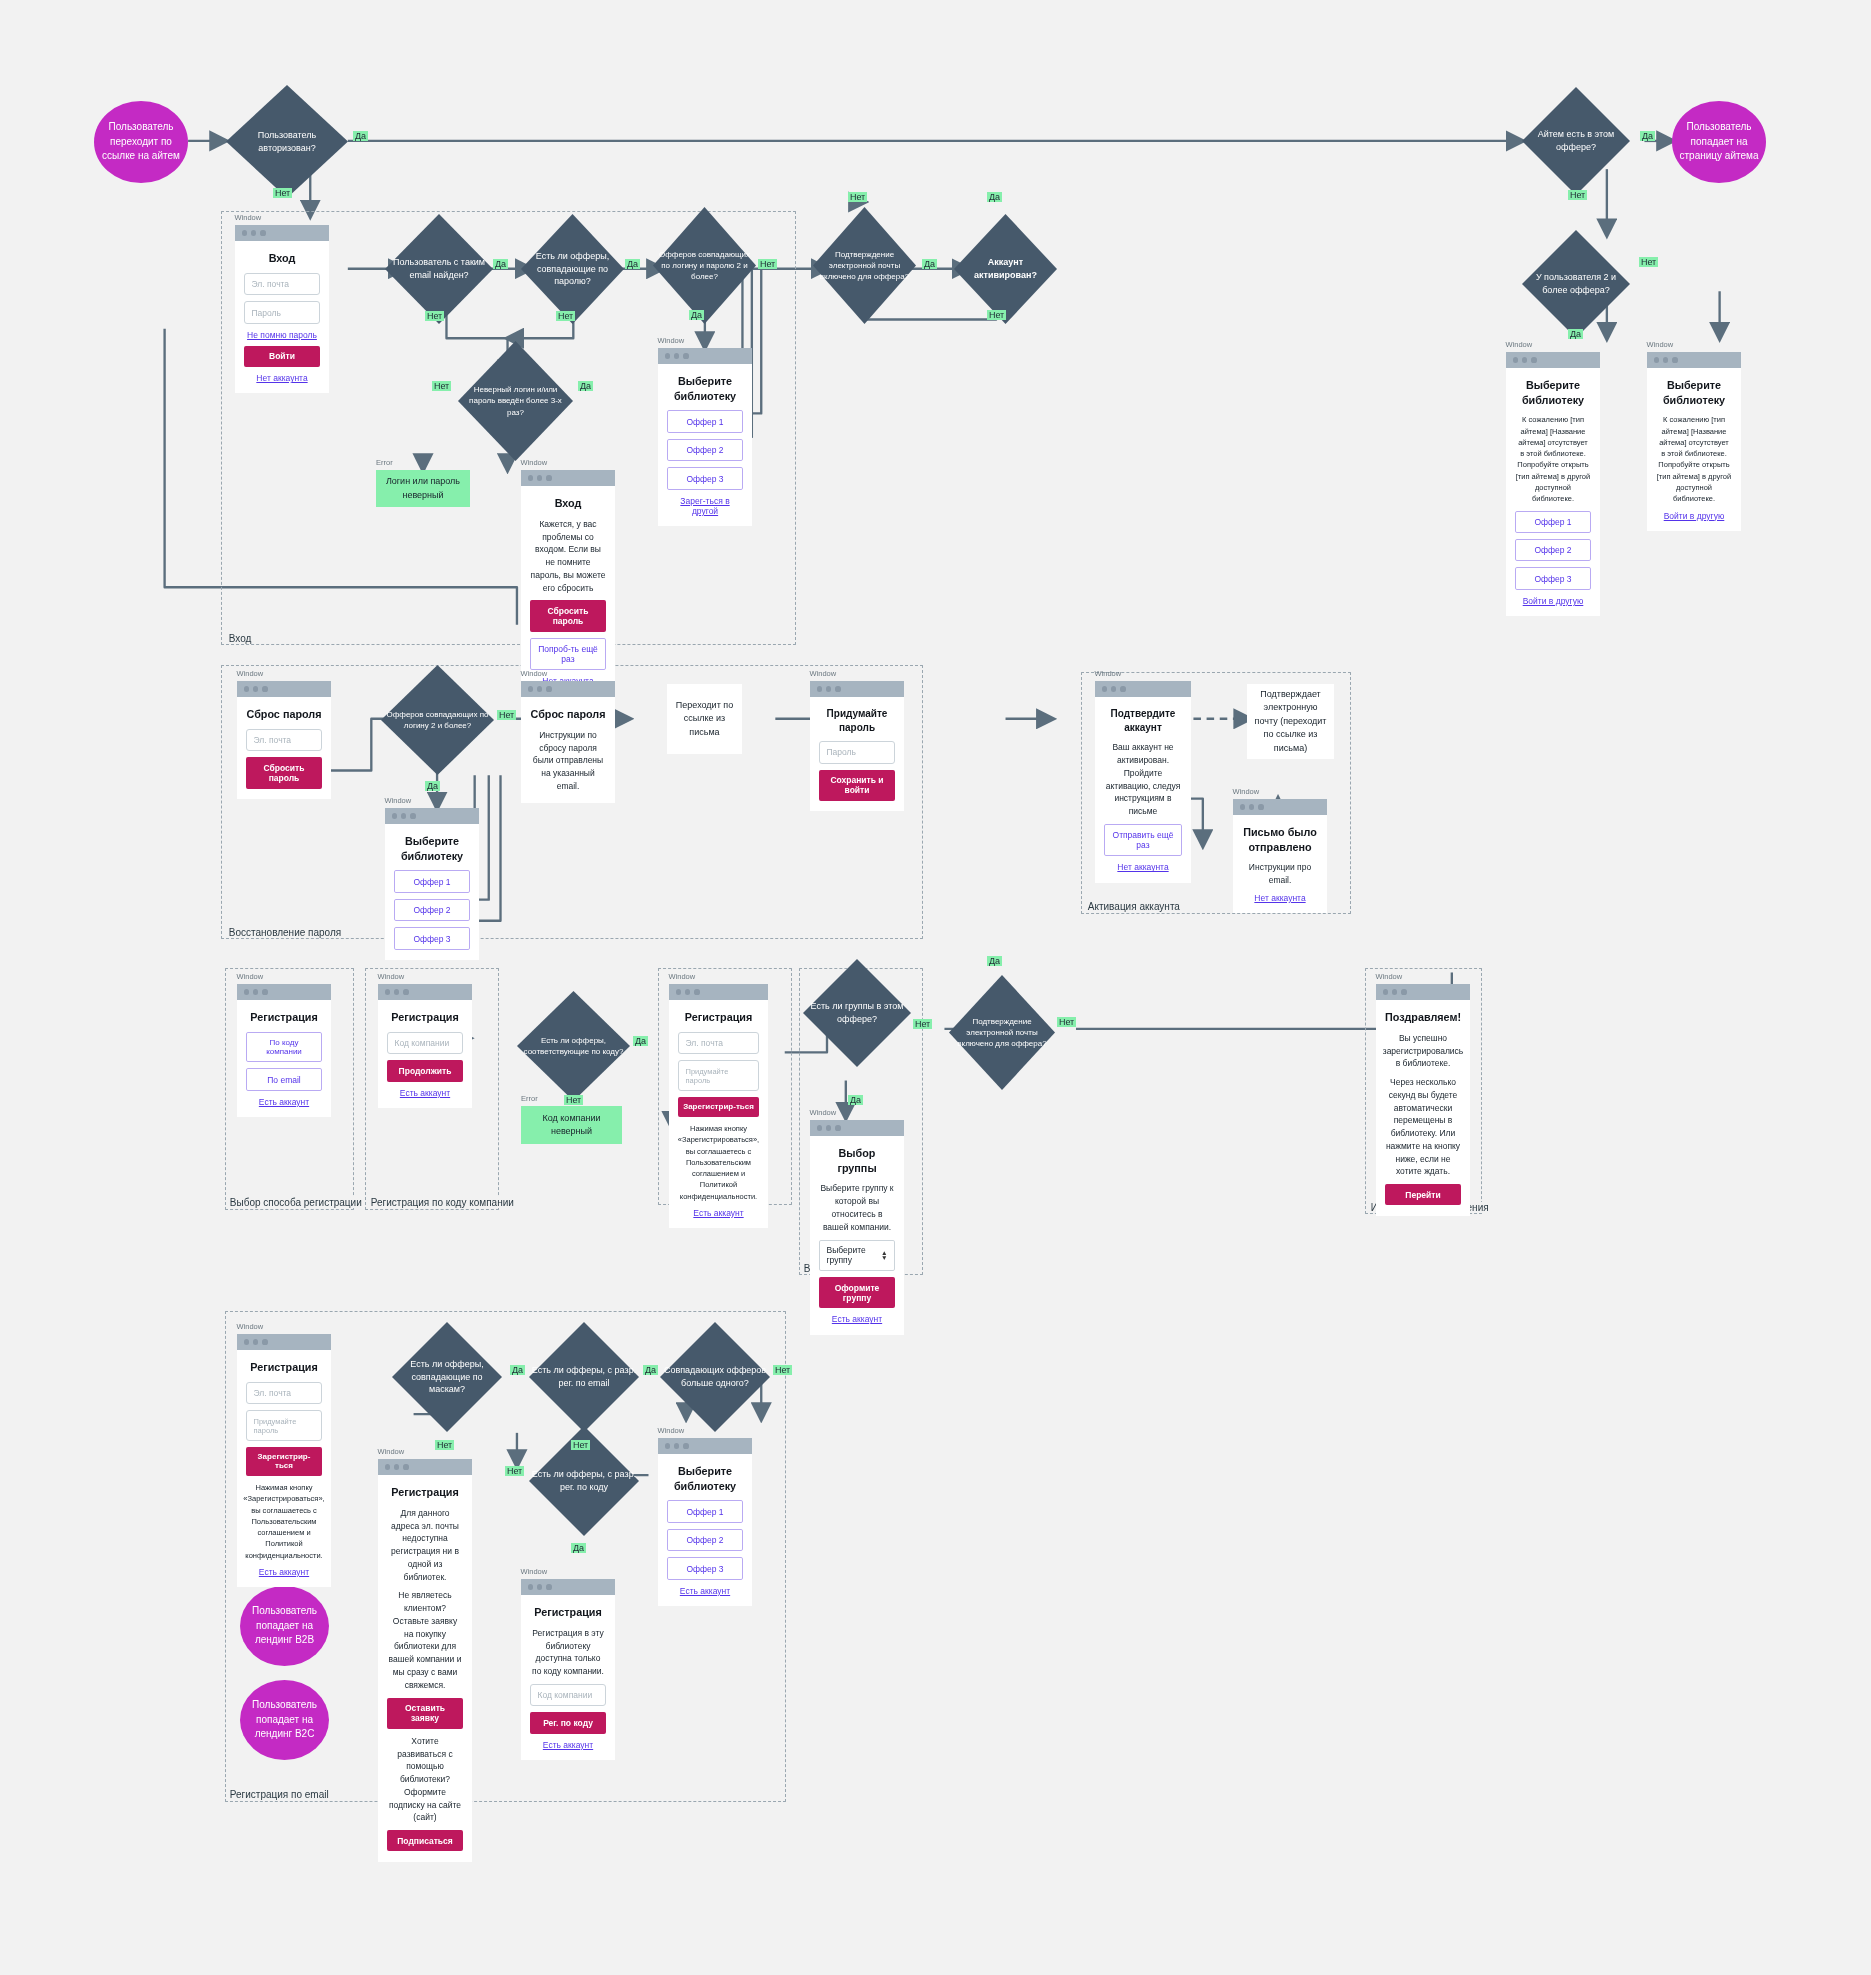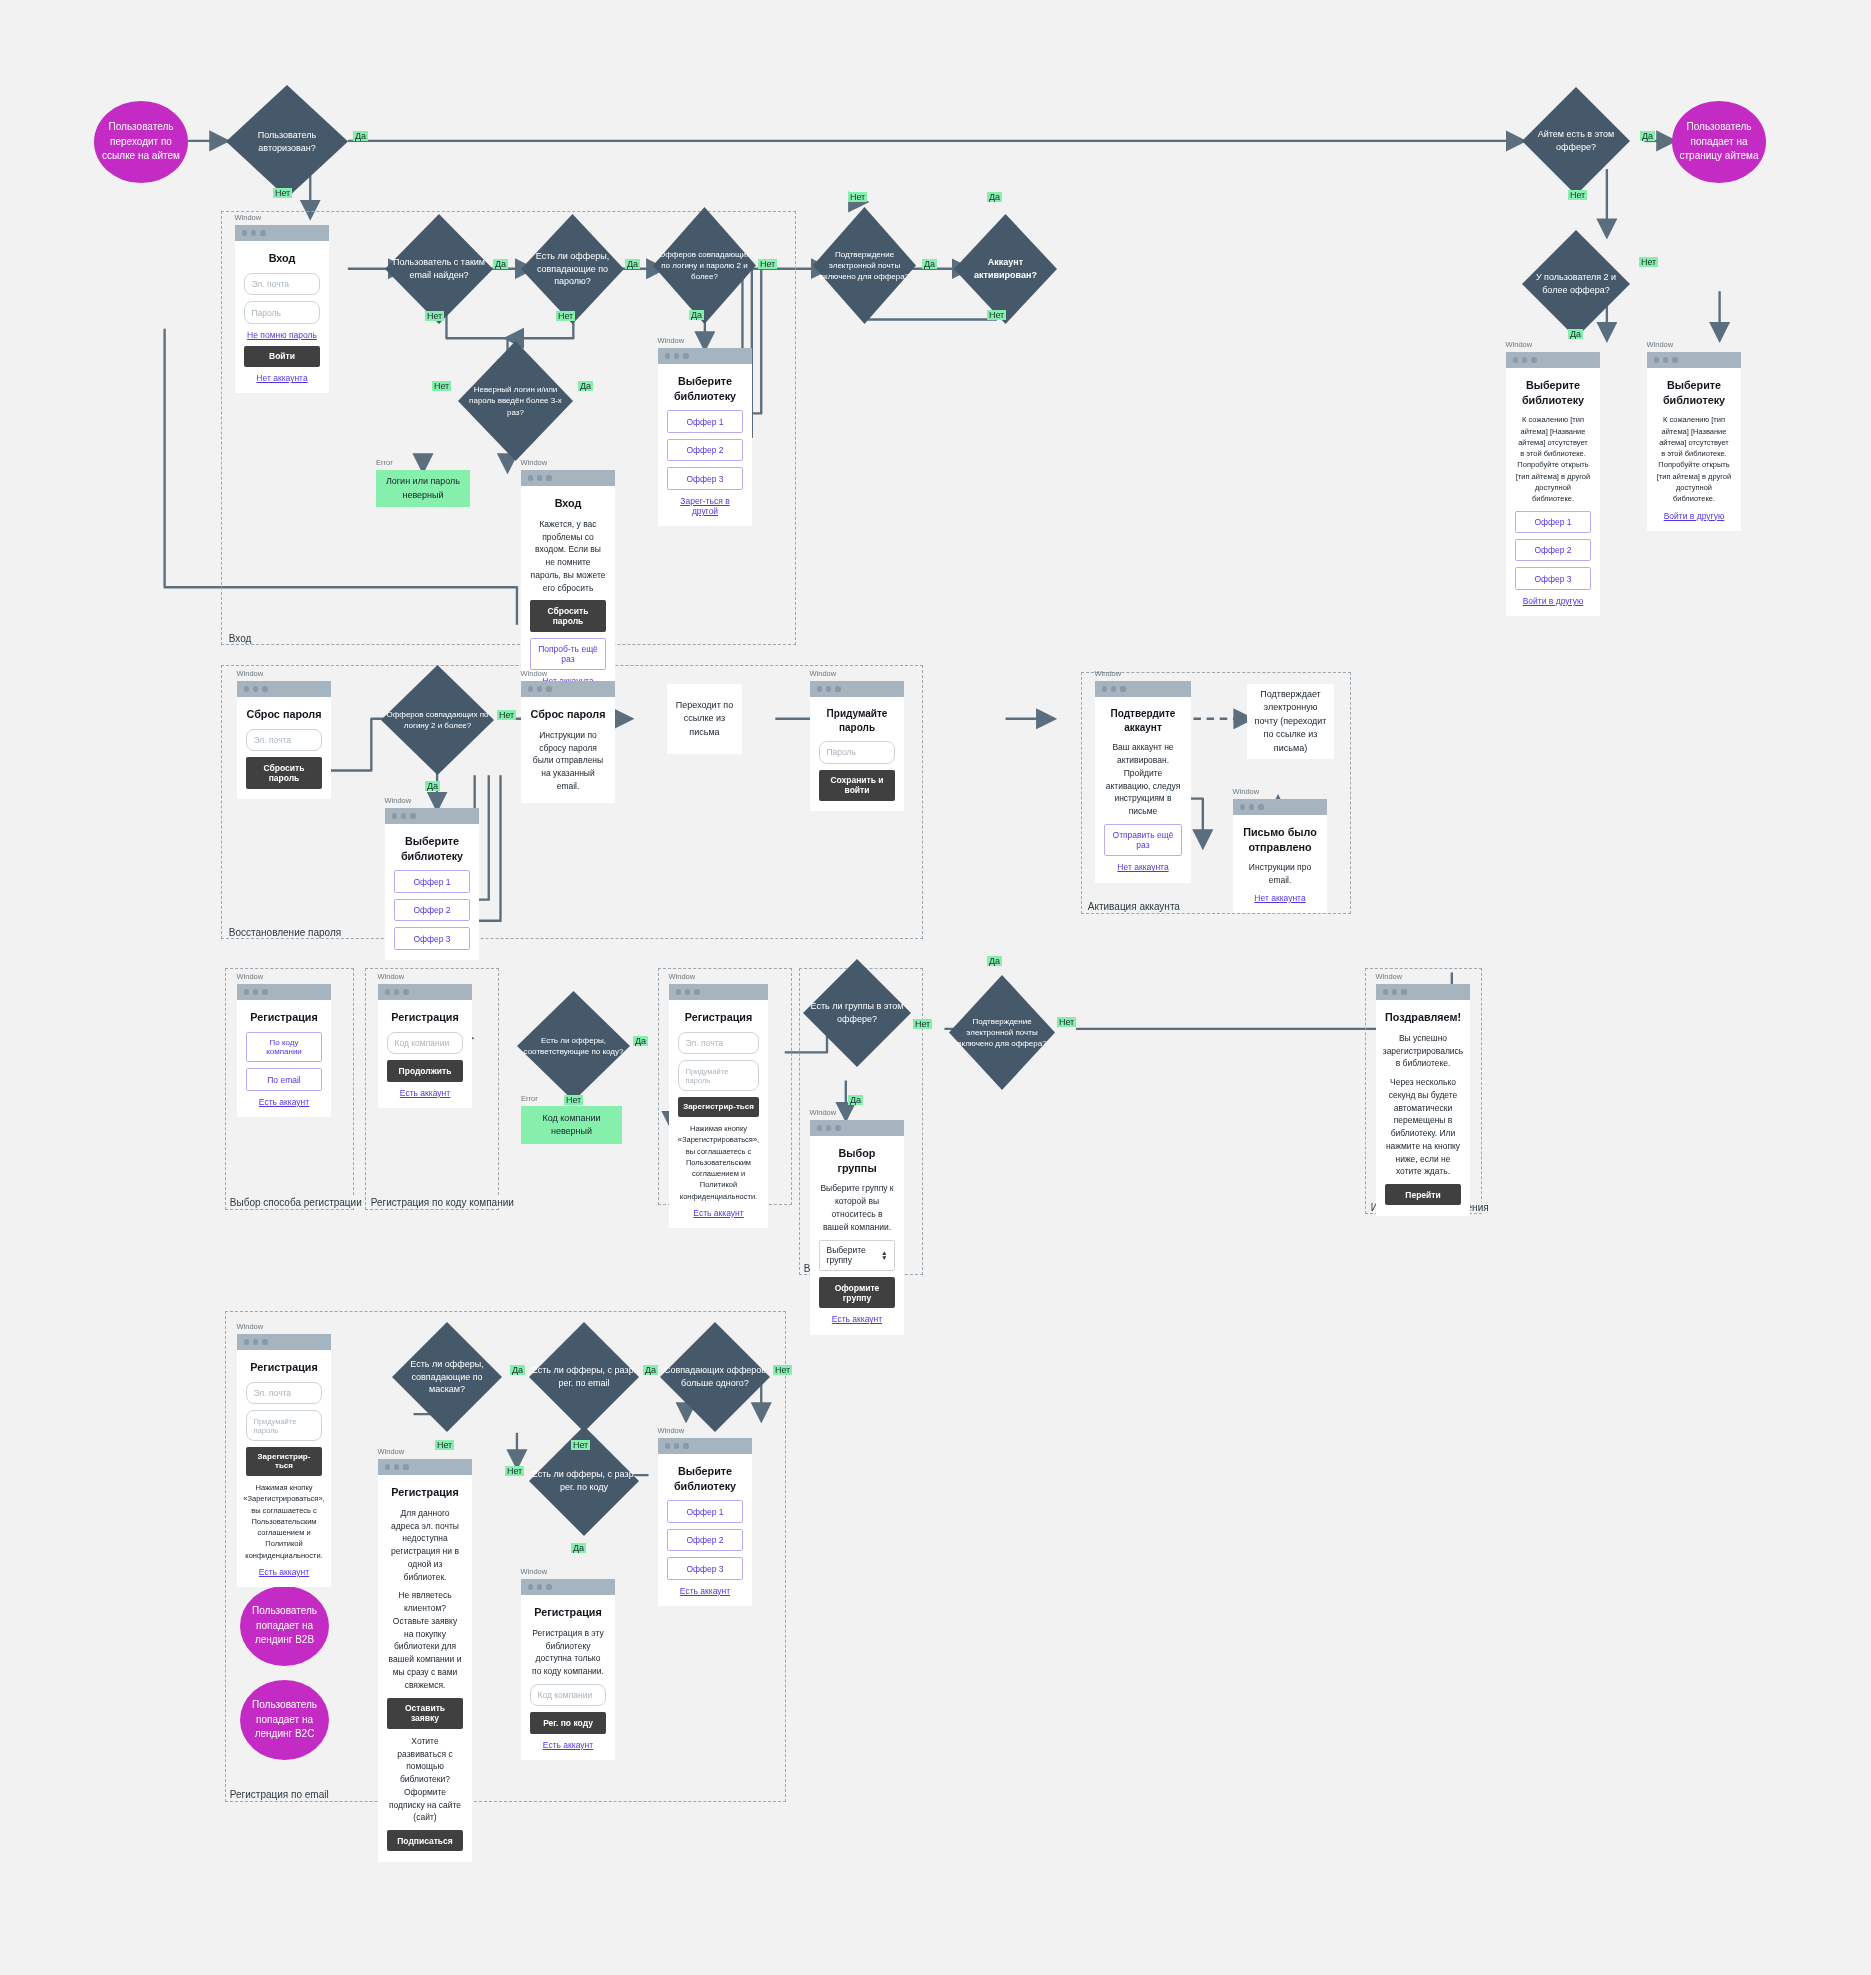--- a/index.html
+++ b/index.html
@@ -26,22 +26,22 @@
 
   
   .win{position:absolute;background:#fff;box-shadow:none;}
   .win .cap{position:absolute;left:-0.5px;top:-12.2px;font-size:7.5px;color:#6b7880;}
   .win .bar{height:16px;background:#a6b4c0;display:flex;align-items:center;padding-left:6.6px;gap:4.2px;}
   .win .bar i{width:5.2px;height:5.2px;border-radius:50%;background:#8a99a7;display:block;}
   .win .body{padding:10.3px 9.4px 10.3px;display:flex;flex-direction:column;align-items:center;gap:6.1px;}
   .win h3{margin:0 0 0.9px;font-size:10.8px;font-weight:bold;color:#12161c;text-align:center;line-height:1.35;}
   .win p{margin:0;font-size:8.5px;color:#18222b;text-align:center;line-height:1.5;}
   .field{width:100%;box-sizing:border-box;border:0.9px solid #ccd4da;background:#fff;
-     color:#aab4bc;font-size:8.5px;padding:5.2px 6.1px;border-radius:8px;}
-  .btn-primary{width:100%;box-sizing:border-box;background:#404040;color:#fff;border:none;
+     color:#aab4bc;font-size:8.5px;padding:5.2px 6.1px;border-radius:3px;}
+  .btn-primary{width:100%;box-sizing:border-box;background:#be185d;color:#fff;border:none;
      font-size:8.5px;font-weight:600;padding:5.6px 3.8px;border-radius:1.9px;text-align:center;
      font-family:"Liberation Sans",sans-serif;}
   .btn-outline{width:100%;box-sizing:border-box;background:#fff;color:#5433ea;border:0.9px solid #b9aaf3;
      font-size:8.5px;padding:5.2px 3.8px;border-radius:1.9px;text-align:center;
      font-family:"Liberation Sans",sans-serif;}
   .link{color:#5433ea;font-size:8.5px;text-decoration:underline;text-align:center;}
   .select{width:100%;box-sizing:border-box;border:0.9px solid #ccd4da;background:#fff;color:#18222b;
      font-size:8.5px;padding:4.7px 6.1px;border-radius:1.9px;display:flex;align-items:center;
      justify-content:space-between;}
   .select .arrows{font-size:6.6px;line-height:0.8;display:flex;flex-direction:column;color:#333;}

